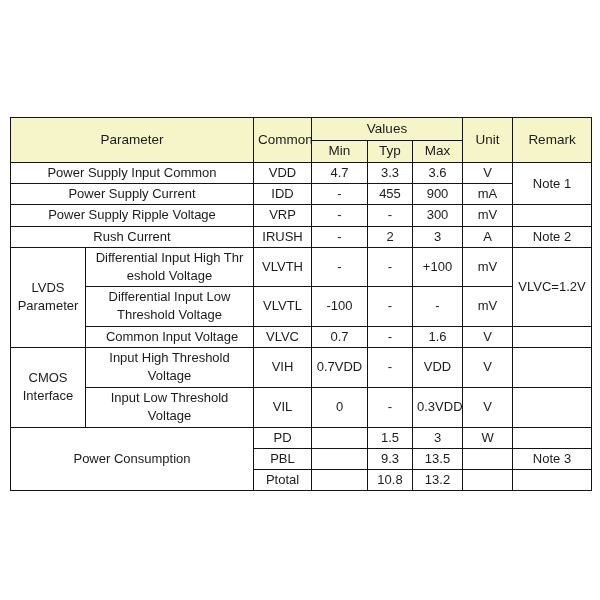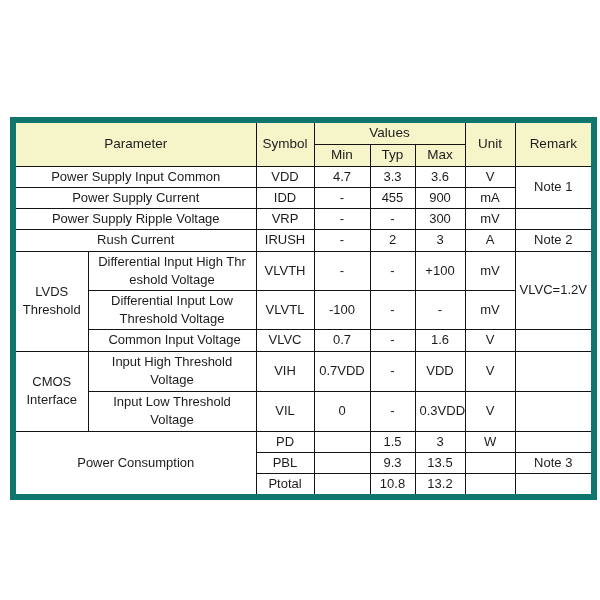--- a/index.html
+++ b/index.html
@@ -11,21 +11,21 @@
     font-family: "Liberation Sans", "DejaVu Sans", sans-serif;
     color: #1c1c1c;
   }
   table.spec {
     position: absolute;
     left: 10px;
     top: 117px;
     border-collapse: collapse;
     table-layout: fixed;
     width: 581px;
-    border: 6px solid #0f766e;
+    border: 1px solid #0f766e;
     font-size: 13px;
   }
   table.spec td, table.spec th {
     border: 1.5px solid #141414;
     padding: 1px 4px;
     vertical-align: middle;
     text-align: center;
     line-height: 1.4;
     overflow: hidden;
     font-weight: normal;
@@ -59,21 +59,21 @@
         <col style="width:58px">
       <col style="width:56px">
         <col style="width:45px">
         <col style="width:50px">
       <col style="width:50px">
         <col style="width:79px">
     </colgroup>
     <thead>
       <tr class="hrow1">
         <th colspan="2" rowspan="2">Parameter</th>
-        <th rowspan="2" class="bl-thick">Symbol</th>
+        <th rowspan="2" class="bl-thick">Common</th>
         <th colspan="3" class="bl-thick">Values</th>
         <th rowspan="2" class="bl-thick">Unit</th>
         <th rowspan="2">Remark</th>
       </tr>
       <tr class="hrow2">
         <th class="bl-thick">Min</th>
         <th>Typ</th>
         <th>Max</th>
       </tr>
     </thead>
@@ -108,21 +108,21 @@
         <td colspan="2" class="left">Rush Current</td>
         <td class="bl-thick">IRUSH</td>
         <td class="bl-thick">-</td>
         <td>2</td>
         <td>3</td>
         <td class="bl-thick">A</td>
         <td>Note 2</td>
       </tr>
       <tr class="tall38">
         <td rowspan="3" class="group bt-thick">LVDS
-Threshold</td>
+Parameter</td>
         <td class="pre bt-thick">Differential Input High Thr
 eshold Voltage</td>
         <td class="bl-thick bt-thick">VLVTH</td>
         <td class="bl-thick bt-thick">-</td>
         <td class="bt-thick">-</td>
         <td class="bt-thick">+100</td>
         <td class="bl-thick bt-thick">mV</td>
         <td rowspan="2" class="left bt-thick">VLVC=1.2V</td>
       </tr>
       <tr class="tall38">

